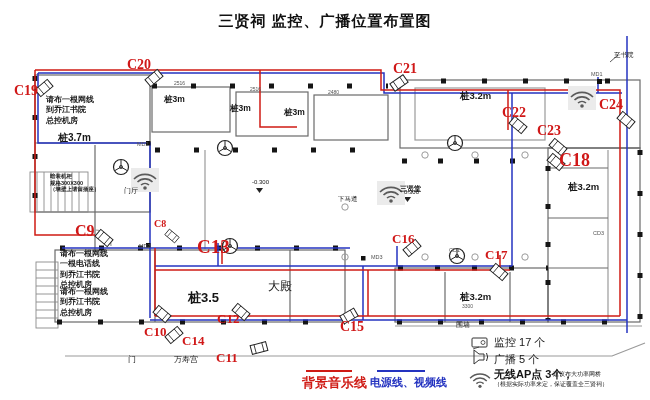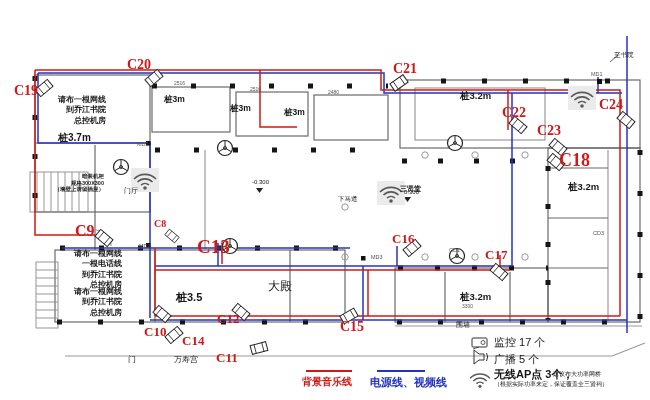--- a/index.html
+++ b/index.html
@@ -3,21 +3,21 @@
 <meta charset="utf-8">
 <style>
   html,body{margin:0;padding:0;background:#fff;}
   #stage{position:relative;width:650px;height:400px;background:#ffffff;overflow:hidden;
          font-family:"Liberation Sans",sans-serif;}
   #plan-svg{position:absolute;left:0;top:0;}
   .lbl{position:absolute;white-space:nowrap;color:#161616;line-height:1.15;}
   .b{font-weight:700;}
   .cam{position:absolute;white-space:nowrap;font-family:"Liberation Serif",serif;
        font-weight:700;color:#d01818;line-height:1;}
-  .note{position:absolute;font-weight:700;text-align:right;color:#1a1a1a;line-height:1.3;}
+  .note{position:absolute;font-weight:700;text-align:left;color:#1a1a1a;line-height:1.3;}
   .tiny{color:#555;}
   .title{position:absolute;left:0;right:0;top:12px;text-align:center;
          font-size:15px;font-weight:700;color:#111;letter-spacing:1px;}
   .legline{position:absolute;height:2px;}
   .leg-music{color:#cf1b15;}
   .leg-power{color:#2433c0;}
 </style>
 </head>
 <body>
 
@@ -181,20 +181,21 @@
     </g>
     <g transform="translate(472,351)">
       <path d="M12,3 L7,3 L2,-1 V13 L7,9 L12,9 Z" fill="none" stroke="#333" stroke-width="1"></path>
       <path d="M14.5,2 A8,8 0 0 1 14.5,10" fill="none" stroke="#333" stroke-width="1"></path>
     </g>
     <g>
       <use href="#wifi" transform="translate(480,380) scale(0.9)"></use>
     </g>
   </svg>
 
+  <div class="title">三贤祠 监控、广播位置布置图</div>
 
   <div class="cam" style="left:14px;top:84px;font-size:14px">C19</div>
   <div class="cam" style="left:127px;top:58px;font-size:14px">C20</div>
   <div class="cam" style="left:393px;top:62px;font-size:14px">C21</div>
   <div class="cam" style="left:502px;top:106px;font-size:14px">C22</div>
   <div class="cam" style="left:537px;top:124px;font-size:14px">C23</div>
   <div class="cam" style="left:599px;top:98px;font-size:14px">C24</div>
   <div class="cam" style="left:559px;top:151px;font-size:18px">C18</div>
   <div class="cam" style="left:75px;top:223px;font-size:16px">C9</div>
   <div class="cam" style="left:154px;top:219px;font-size:10px">C8</div>
@@ -229,21 +230,21 @@
     <div>（墙壁上请留插座）</div>
   </div>
 
   <div class="lbl b" style="left:58px;top:132px;font-size:10px">桩3.7m</div>
   <div class="lbl b" style="left:164px;top:95px;font-size:8.5px">桩3m</div>
   <div class="lbl b" style="left:230px;top:104px;font-size:8.5px">桩3m</div>
   <div class="lbl b" style="left:284px;top:108px;font-size:8.5px">桩3m</div>
   <div class="lbl b" style="left:460px;top:91px;font-size:9.5px">桩3.2m</div>
   <div class="lbl b" style="left:568px;top:182px;font-size:9.5px">桩3.2m</div>
   <div class="lbl b" style="left:460px;top:292px;font-size:9.5px">桩3.2m</div>
-  <div class="lbl b" style="left:176px;top:291px;font-size:11px">桩3.5</div>
+  <div class="lbl b" style="left:188px;top:291px;font-size:13px">桩3.5</div>
   <div class="lbl" style="left:268px;top:280px;font-size:12px">大殿</div>
   <div class="lbl" style="left:124px;top:187px;font-size:7px">门厅</div>
   <div class="lbl b" style="left:400px;top:185px;font-size:7px">三贤堂</div>
   <div class="lbl" style="left:338px;top:195px;font-size:6.5px">下马道</div>
   <div class="lbl" style="left:174px;top:355px;font-size:8px">万寿宫</div>
   <div class="lbl" style="left:128px;top:355px;font-size:8px">门</div>
   <div class="lbl" style="left:456px;top:321px;font-size:7px">围墙</div>
   <div class="lbl" style="left:614px;top:51px;font-size:6.5px">至书院</div>
   <div class="lbl" style="left:252px;top:179px;font-size:6px">-0.300</div>
   <div class="lbl" style="left:404px;top:189px;font-size:6px">0.300</div>
@@ -253,21 +254,21 @@
   <div class="lbl tiny" style="left:139px;top:243px;font-size:5.5px">MD2</div>
   <div class="lbl tiny" style="left:371px;top:254px;font-size:5.5px">MD3</div>
   <div class="lbl tiny" style="left:449px;top:247px;font-size:5.5px">CD1</div>
   <div class="lbl tiny" style="left:593px;top:230px;font-size:5.5px">CD3</div>
   <div class="lbl tiny" style="left:174px;top:81px;font-size:5px">2516</div>
   <div class="lbl tiny" style="left:250px;top:87px;font-size:5px">2516</div>
   <div class="lbl tiny" style="left:328px;top:90px;font-size:5px">2480</div>
   <div class="lbl tiny" style="left:462px;top:304px;font-size:5px">3300</div>
 
   <div class="legline" style="left:306px;top:370px;width:46px;background:#cf1b15"></div>
-  <div class="lbl b leg-music" style="left:302px;top:376px;font-size:10px">背景音乐线</div>
+  <div class="lbl b leg-music" style="left:302px;top:376px;font-size:13px">背景音乐线</div>
   <div class="legline" style="left:377px;top:370px;width:48px;background:#2433c0"></div>
   <div class="lbl b leg-power" style="left:370px;top:376px;font-size:11px">电源线、视频线</div>
 
   <div class="lbl" style="left:494px;top:336px;font-size:11px">监控 17 个</div>
   <div class="lbl" style="left:494px;top:353px;font-size:11px">广播 5 个</div>
   <div class="lbl b" style="left:494px;top:368px;font-size:11px">无线AP点 3个，</div>
   <div class="lbl" style="left:553px;top:371px;font-size:6px">建议布大功率网桥</div>
   <div class="lbl" style="left:494px;top:381px;font-size:6px">（根据实际功率来定，保证覆盖全三贤祠）</div>
 
 </div>

